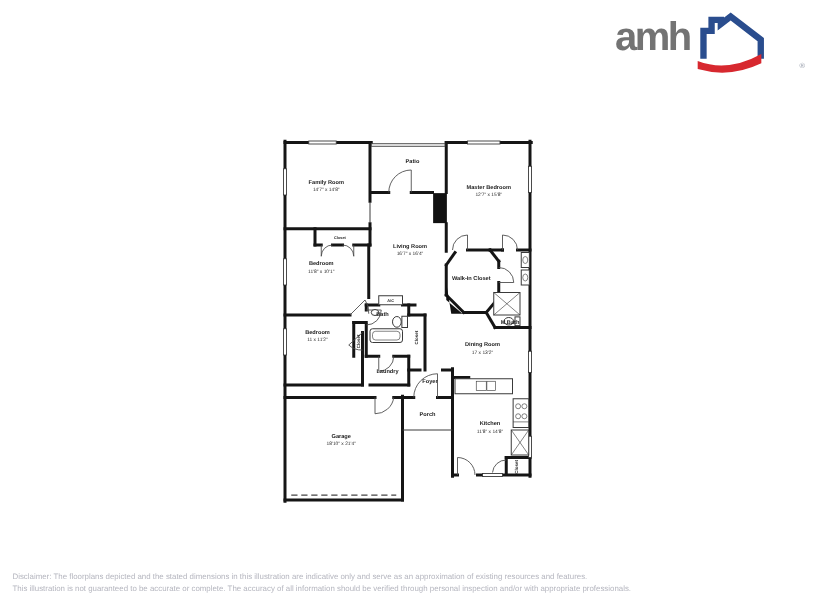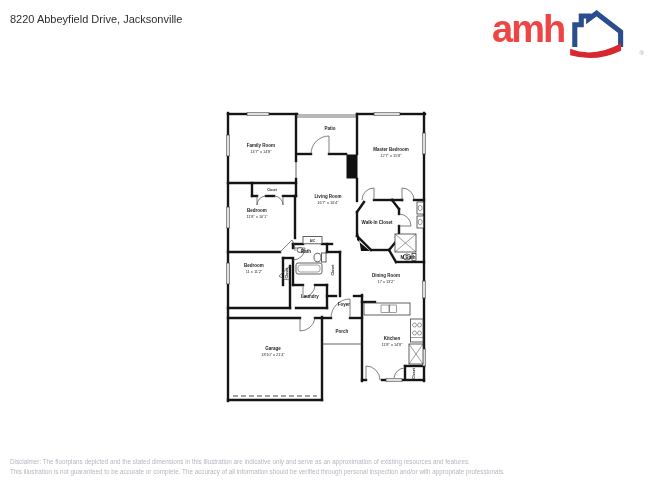--- a/index.html
+++ b/index.html
@@ -1,41 +1,40 @@
 <!DOCTYPE html>
 <html><head>
 <meta charset="utf-8">
 <style>
   html,body{margin:0;padding:0;background:#ffffff;}
   body{width:650px;height:488px;position:relative;overflow:hidden;
        font-family:"Liberation Sans", sans-serif;}
   .header{position:absolute;left:10px;top:11px;color:#2e2e2e;font-size:11px;line-height:16px;}
   .logo{position:absolute;top:6px;right:6px;width:152px;height:52px;display:flex;align-items:flex-start;}
-  .logo-word{color:#ef4444;font-weight:bold;font-size:38px;line-height:46px;letter-spacing:-2px;}
+  .logo-word{color:#737373;font-weight:bold;font-size:32px;line-height:46px;letter-spacing:-2px;}
   .logo-house{margin-left:2px;margin-top:3px;}
   .logo-reg{position:absolute;right:0;bottom:2px;font-size:6px;color:#9aa0ad;}
   .plan-wrap{position:absolute;left:0;top:0;width:650px;height:488px;}
   .disclaimer{position:absolute;left:10px;top:457px;color:#b5b6bf;font-size:6.3px;line-height:10px;}
   svg text{font-family:"Liberation Sans", sans-serif;fill:#1c1c1c;}
   .rname{font-size:4.5px;font-weight:bold;text-anchor:middle;}
   .rdim{font-size:3.9px;text-anchor:middle;fill:#2a2a2a;}
   .vtext{font-size:3.6px;font-weight:bold;text-anchor:middle;}
   .tiny{font-size:3.1px;font-weight:bold;text-anchor:middle;}
   .wall{stroke:#151515;stroke-width:2.4;stroke-linecap:square;fill:none;}
   .thin{stroke:#3a3a3a;stroke-width:0.8;fill:none;}
   .fix{stroke:#3a3a3a;stroke-width:0.8;fill:#ffffff;}
   .fixl{stroke:#3a3a3a;stroke-width:0.5;fill:none;}
   .door{stroke:#4a4a4a;stroke-width:0.7;fill:none;}
   .win{stroke:#333;stroke-width:0.7;fill:#ffffff;}
 </style>
 </head>
 <body>
 
 <div class="header">
-  <div>8220 Abbeyfield Drive, Jacksonville</div>
 </div>
 
 <div class="logo">
   <span class="logo-word">amh</span>
   <svg class="logo-house" width="62" height="50" viewBox="0 0 62 54">
     <path d="M 7 41 L 7 17 L 14 17 L 14 7.5 L 22 7.5 L 22 11 L 30.5 4.5 L 56.5 24.5 L 56.5 41" fill="none" stroke="#2a4d8e" stroke-width="5.5" stroke-linejoin="miter"></path>
     <path d="M 2 43 Q 28 53 57 37 L 57 45 Q 30 58 2 50 Z" fill="#d7282f"></path>
   </svg>
   <span class="logo-reg">®</span>
 </div>

